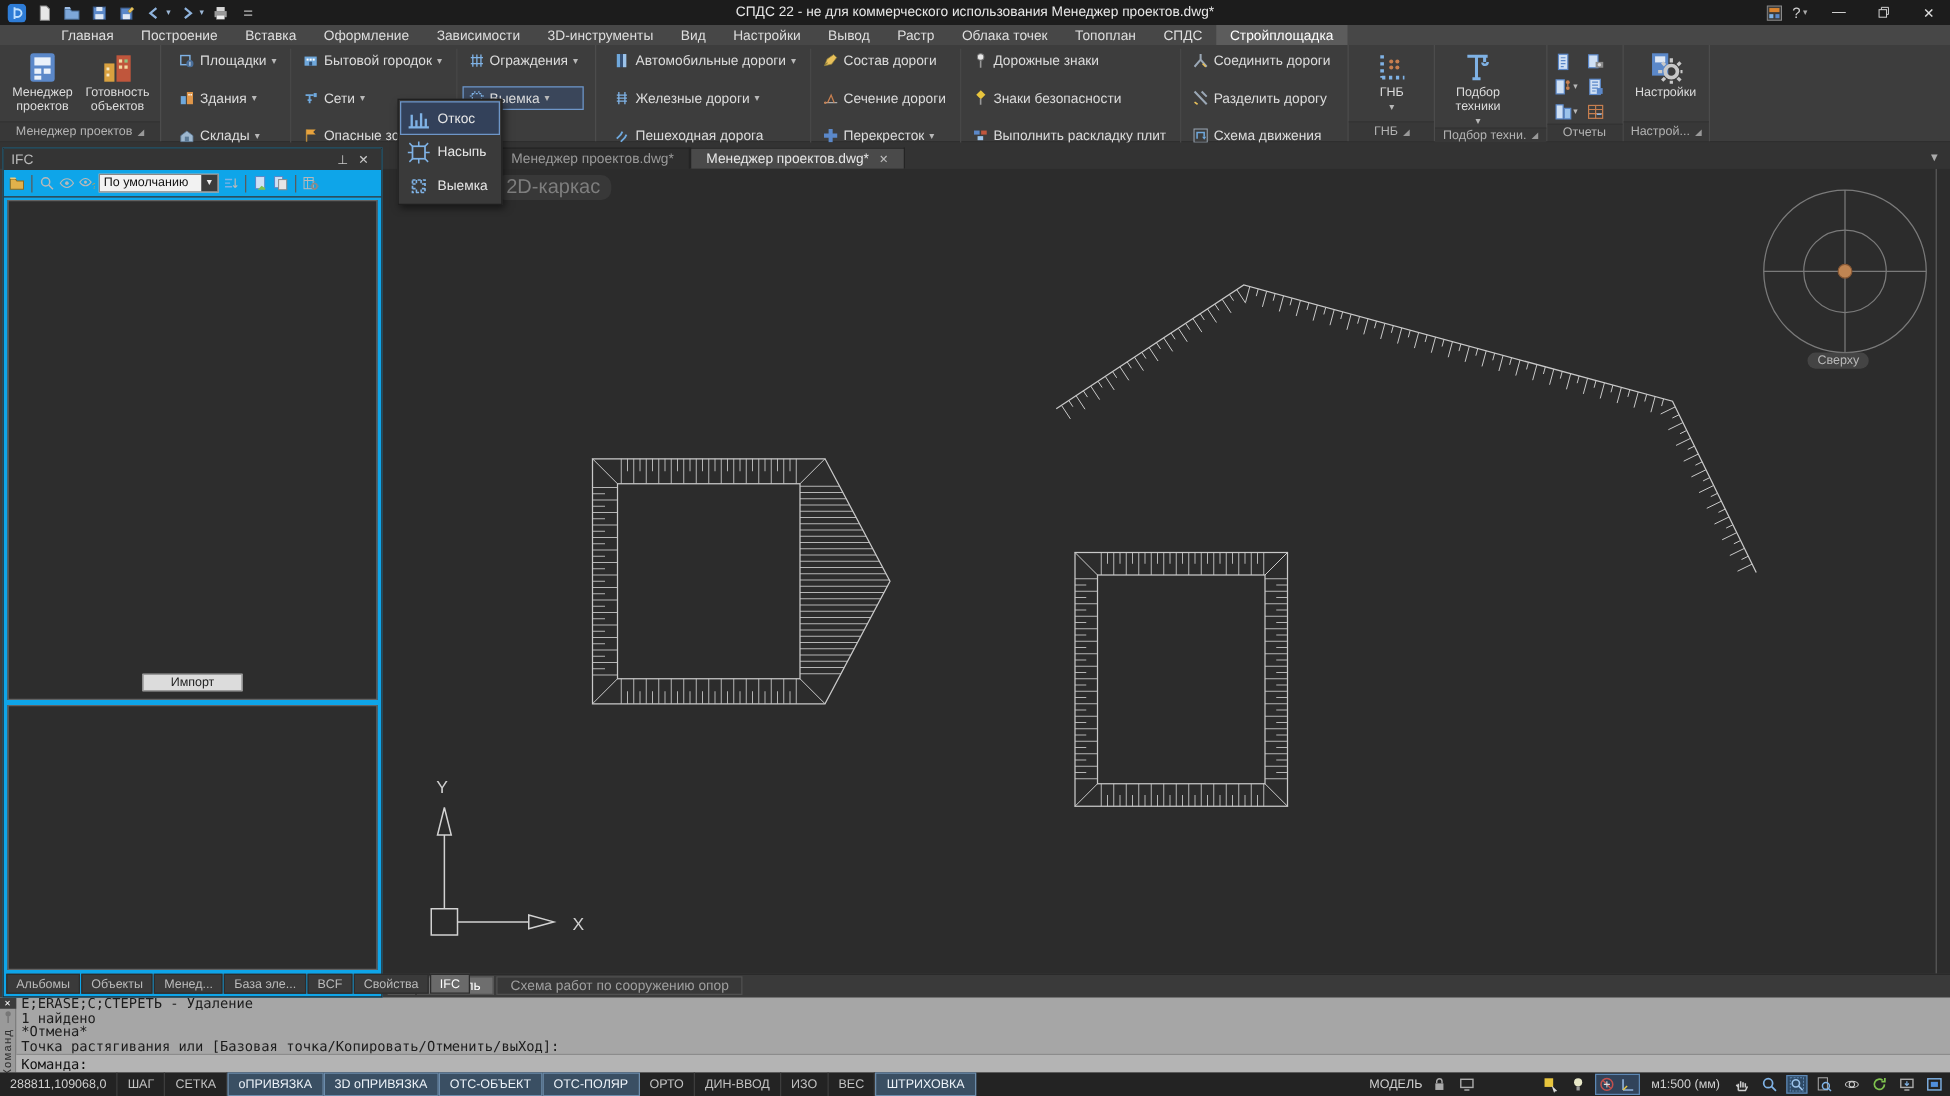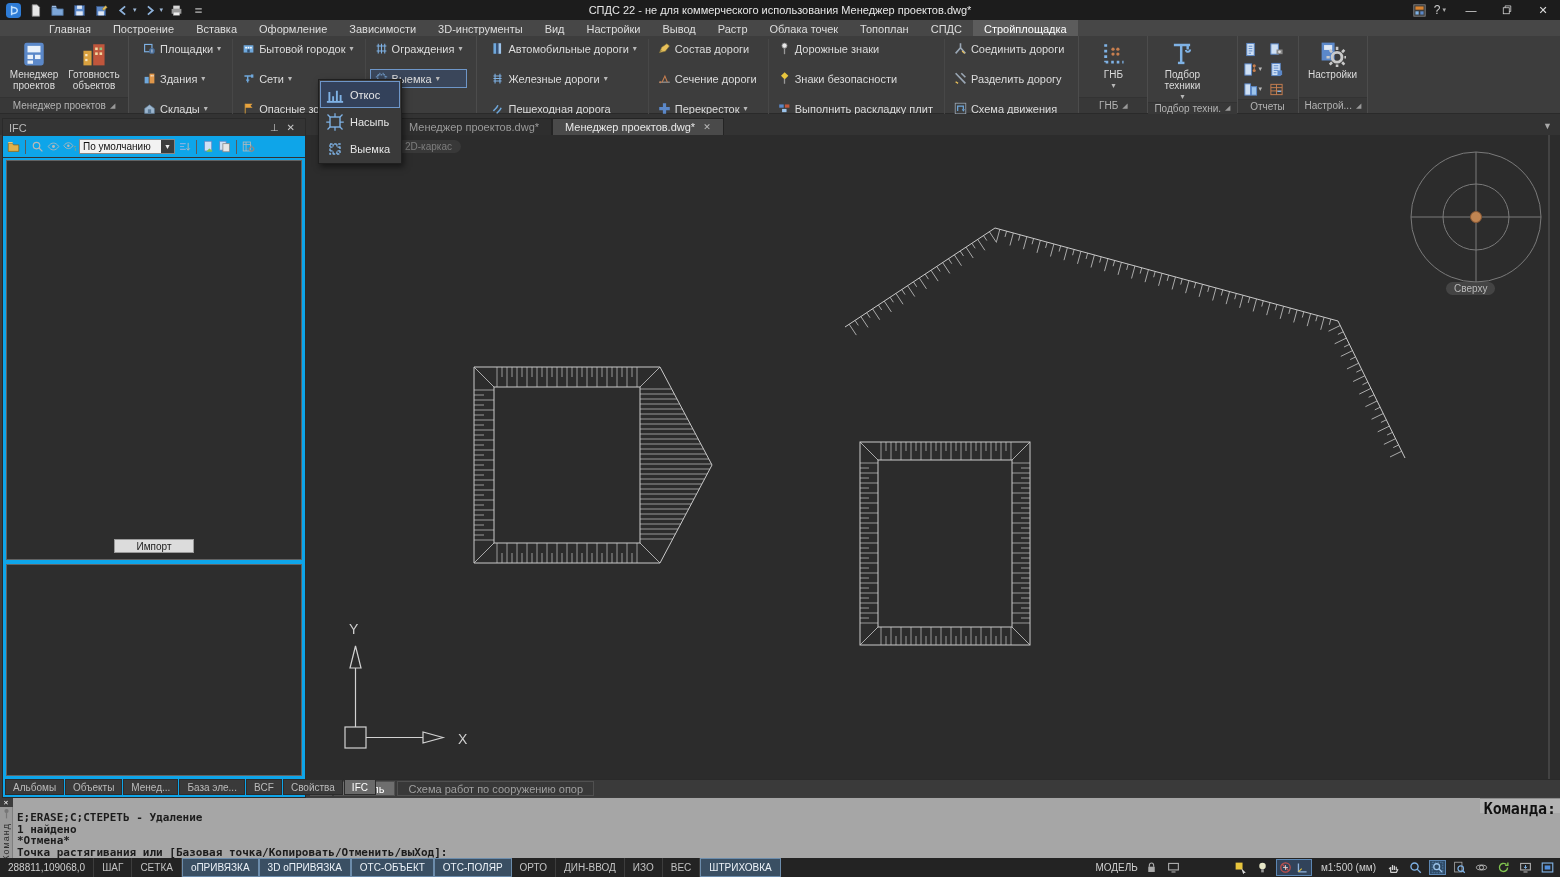--- a/index.html
+++ b/index.html
@@ -62,43 +62,43 @@
   #import-row { position:absolute; left:0; right:0; bottom:6px; display:flex; justify-content:center; }
   #import-btn { width:80px; height:14px; background:#dcdcdc; border:1px solid #9a9a9a; color:#222; font-size:10px; display:flex; align-items:center; justify-content:center; }
   #ifc-box2 { flex:1; }
   #ifc-tabs { height:19px; display:flex; align-items:stretch; padding:1px 2px 2px; gap:1px; }
   .itab { flex:0 0 auto; display:flex; align-items:center; padding:0 7px; font-size:10px; color:#bbb; background:#3a3a3a; border:1px solid #2c2c2c; }
   .itab.active { background:#6a6a6a; color:#fff; }
 
   
   #canvas { position:absolute; left:306px; top:135px; width:1254px; height:644px; background:#2c2c2c; }
   #cad-svg { position:absolute; left:0; top:0; }
-  #vp-mode { position:absolute; left:90px; top:5px; font-size:10px; color:#7e7e7e; background:#383838; border-radius:8px; padding:1px 9px; }
+  #vp-mode { position:absolute; left:90px; top:5px; font-size:16px; color:#7e7e7e; background:#383838; border-radius:8px; padding:1px 9px; }
   #compass-label { position:absolute; left:1140px; top:147px; font-size:10px; color:#b9b9b9; background:rgba(90,90,90,.55); border-radius:8px; padding:1px 8px; }
 
   
   #dropdown { position:absolute; left:318px; top:79px; width:84px; background:#3a3a3a; border:1px solid #1f1f1f; box-shadow:2px 3px 6px rgba(0,0,0,.5); z-index:60; padding:1px; }
   .ditem { height:27px; display:flex; align-items:center; gap:5px; padding:0 4px; color:#e6e6e6; font-size:11px; border:1px solid transparent; }
   .ditem.selected { background:#33415a; border:1px solid #6e96c8; }
 
   
   #modelbar { position:absolute; left:306px; top:779px; right:0; height:18px; background:#3a3a3a; display:flex; align-items:center; gap:2px; padding-left:4px; border-top:1px solid #2a2a2a; }
   #layers-btn { width:22px; height:15px; border:1px solid #555; display:flex; align-items:center; justify-content:center; background:#2f2f2f; }
   .mtab { height:15px; display:flex; align-items:center; padding:0 10px; font-size:11px; color:#9f9f9f; border:1px solid #505050; background:#383838; }
   .mtab.active { background:#6e6e6e; color:#fff; }
 
   
   #cmd { position:absolute; left:0; top:798px; width:100%; height:60px; background:#a6a6a6; display:flex; font-family:"DejaVu Sans Mono",monospace; }
   #cmd-strip { width:13px; background:#9a9a9a; display:flex; flex-direction:column; align-items:center; border-right:1px solid #7e7e7e; }
   #cmd-close { width:13px; height:13px; background:#3c3c3c; color:#fff; font-size:8px; display:flex; align-items:center; justify-content:center; }
   #cmd-label { writing-mode:vertical-rl; transform:rotate(180deg); font-size:9px; color:#2e2e2e; margin-top:3px; letter-spacing:1px; font-family:"Liberation Sans",sans-serif; }
-  #cmd-body { flex:1; display:flex; flex-direction:row;font-weight:bold; }
+  #cmd-body { flex:1; display:flex; flex-direction:column; }
   #cmd-hist { flex:1; padding:0 4px; overflow:hidden; display:flex; flex-direction:column; justify-content:flex-end; }
   .cline { font-size:11px; line-height:11.5px; color:#1c1c1c; white-space:pre; }
-  #cmd-prompt { height:15px; background:#b4b4b4; border-top:1px solid #8c8c8c; font-size:15px; color:#111; padding:1px 4px; }
+  #cmd-prompt { height:15px; background:#b4b4b4; border-top:1px solid #8c8c8c; font-size:11px; color:#111; padding:1px 4px; }
 
   
   #statusbar { position:absolute; left:0; top:858px; width:100%; height:19px; background:#232323; display:flex; align-items:stretch; color:#c6c6c6; font-size:10px; }
   #coords { display:flex; align-items:center; padding:0 8px; color:#cfcfcf; border-right:1px solid #3d3d3d; }
   .stoggle { display:flex; align-items:center; padding:0 8px; border-right:1px solid #3d3d3d; color:#c2c2c2; }
   .stoggle.active { background:#3a4f63; border:1px solid #6c8cab; color:#ecf2f8; }
   #status-right { margin-left:auto; display:flex; align-items:center; gap:5px; padding-right:4px; }
   #model-label { font-size:10px; color:#cfcfcf; }
   .sb-ico { display:inline-flex; align-items:center; justify-content:center; width:17px; height:15px; }
   .sb-group { display:flex; align-items:center; background:#31435a; border:1px solid #5d87b3; }

